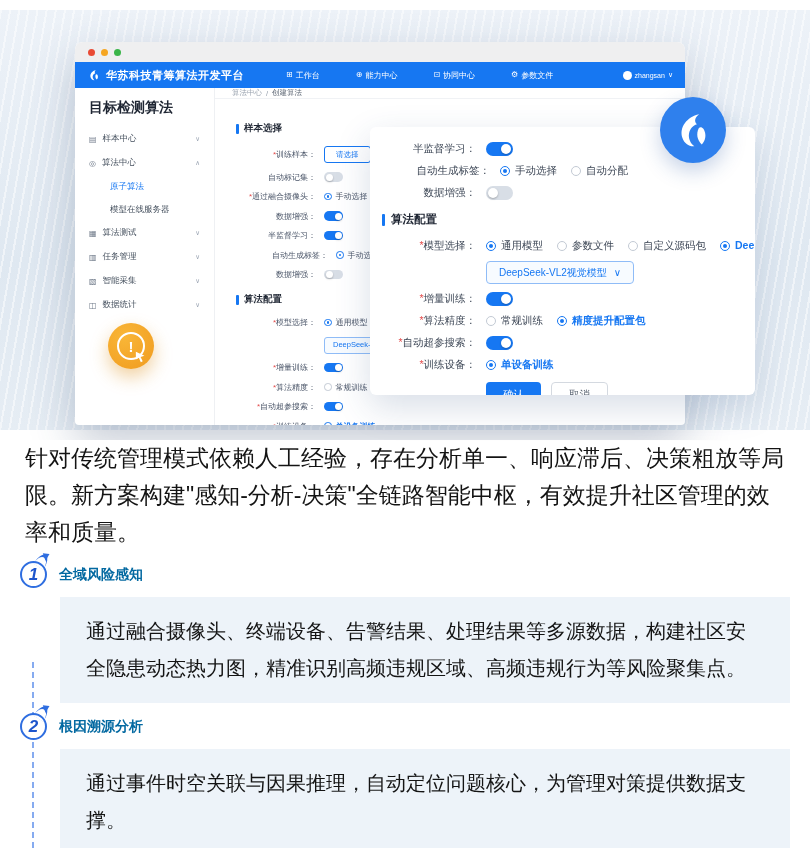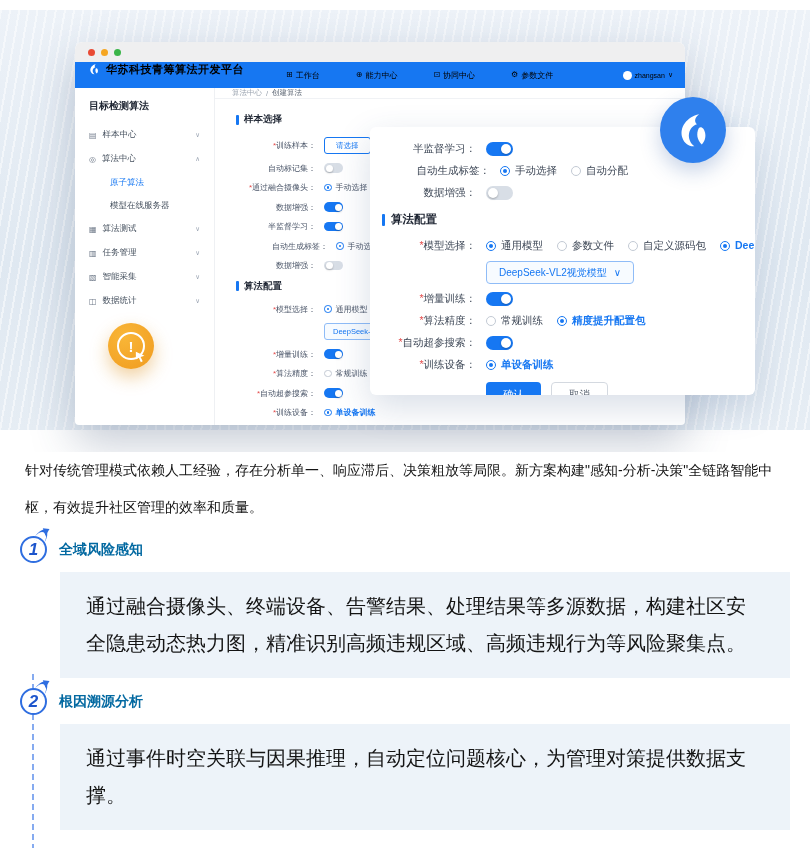--- a/index.html
+++ b/index.html
@@ -24,43 +24,43 @@
     background:#fff; border-radius:8px 8px 4px 4px;
     box-shadow:0 18px 45px rgba(45,70,105,.28);
   }
   .titlebar {
     height:20px; background:#efeff0; border-radius:8px 8px 0 0;
     display:flex; align-items:center; gap:6px; padding:0 13px;
   }
   .dot { width:7px; height:7px; border-radius:50%; display:inline-block; }
   .dot.red{background:#e94b35;} .dot.yellow{background:#f5a623;} .dot.green{background:#3bb54a;}
   .appbar {
-    height:26px; background:#1677f2; display:flex; 
-    padding:0 12px; color:#000000;
+    height:26px; background:#1677f2; display:flex; align-items:center;
+    padding:0 12px; color:#ffffff;
   }
   .applogo { width:14px; height:14px; flex:0 0 auto; }
   .apptitle { font-size:11px; font-weight:bold; margin-left:5px; letter-spacing:.5px; white-space:nowrap; }
   .appnav { display:flex; gap:36px; margin-left:42px; font-size:8px; }
   .nav-item { display:flex; align-items:center; gap:3px; cursor:pointer; white-space:nowrap; }
   .nav-ico { font-size:8px; line-height:1; }
   .appuser { margin-left:auto; display:flex; align-items:center; gap:3px; font-size:7px; }
   .avatar { width:9px; height:9px; border-radius:50%; background:#fff; }
   .appbody { display:flex; height:337px; }
   .sidebar { width:140px; border-right:1px solid #eef0f3; padding:9px 0; overflow:hidden; }
-  .sb-title { font-size:10px; font-weight:bold; color:#1f2633; padding:2px 14px 10px; }
+  .sb-title { font-size:14px; font-weight:bold; color:#1f2633; padding:2px 14px 10px; }
   .sb-item { display:flex; align-items:center; gap:6px; padding:6px 14px; font-size:8.5px; color:#45505e; cursor:pointer; }
   .sb-ico { font-size:8px; color:#6b7686; }
   .chev { margin-left:auto; font-size:6.5px; color:#9aa4b2; }
   .sb-sub { padding:5.5px 14px 5.5px 35px; font-size:8.5px; color:#45505e; cursor:pointer; }
   .sb-sub.active { color:#1677f2; }
   .content { flex:1; display:flex; flex-direction:column; overflow:hidden; }
   .crumbbar { height:21px; border-bottom:1px solid #f0f2f5; display:flex; align-items:center; gap:4px; padding:0 17px; font-size:7.5px; color:#97a0ad; }
   .crumb-cur { color:#5a6472; }
   .formarea { padding:10px 0 0 21px; font-size:8px; color:#4a5568; }
-  .msec { display:flex; align-items:center; gap:5px; font-size:9.5px; font-weight:bold; color:#1f2633; margin:4px 0 11px; }
+  .msec { display:flex; align-items:center; gap:5px; font-size:9.5px; font-weight:bold; color:#1f2633; margin:13px 0 11px; }
   .secbar { width:3px; height:10px; background:#1677f2; border-radius:1px; }
   .mrow { display:flex; align-items:center; margin-bottom:8.5px; white-space:nowrap; }
   .mlabel { width:80px; text-align:right; margin-right:8px; flex:0 0 auto; }
   .star { color:#e34d4d; }
   .rlabel { margin:0 12px 0 4px; }
   .blue { color:#1677f2; font-weight:bold; }
   
   .toggle { position:relative; display:inline-block; background:#d8dee6; cursor:pointer; }
   .toggle[data-state="on"] { background:#1677f2; }
   .toggle.sm { width:19px; height:9.5px; border-radius:5px; }
@@ -118,21 +118,21 @@
   
   .lower { position:relative; background:#fff; }
   .connector { position:absolute; left:32px; top:222px; height:196px; border-left:2px dashed #86abf0; }
   .banner-row { position:relative; margin-top:47px; height:38px; display:flex; justify-content:center; }
   .banner {
     background:linear-gradient(90deg,#2e6fe6,#1c57d4); color:#fff;
     font-size:23px; font-weight:bold; letter-spacing:1px;
     padding:6px 21px; display:flex; align-items:center; box-shadow:0 4px 10px rgba(30,80,200,.25);
   }
   .mos { position:absolute; width:12px; height:12px; }
-  .intro { margin:22px 25px 0; font-size:14px; line-height:37px; }
+  .intro { margin:10px 25px 0; font-size:23px; line-height:37px; }
   .feature { margin-top:6px; }
   .fhead { display:flex; align-items:center; gap:12px; margin:10px 0 9px 20px; position:relative; z-index:2; }
   .badge {
     position:relative; width:27px; height:27px; border:2.5px solid #2f6ee0; border-radius:50%;
     background:#fff; color:#1d55cc; font-weight:bold; font-style:italic; font-size:17px;
     display:flex; align-items:center; justify-content:center; flex:0 0 auto;
   }
   .badge::before {
     content:""; position:absolute; top:-9px; right:-3px; width:12px; height:11px;
     border-top:3px solid #2f6ee0; border-radius:50% 50% 0 0 / 100% 100% 0 0;

